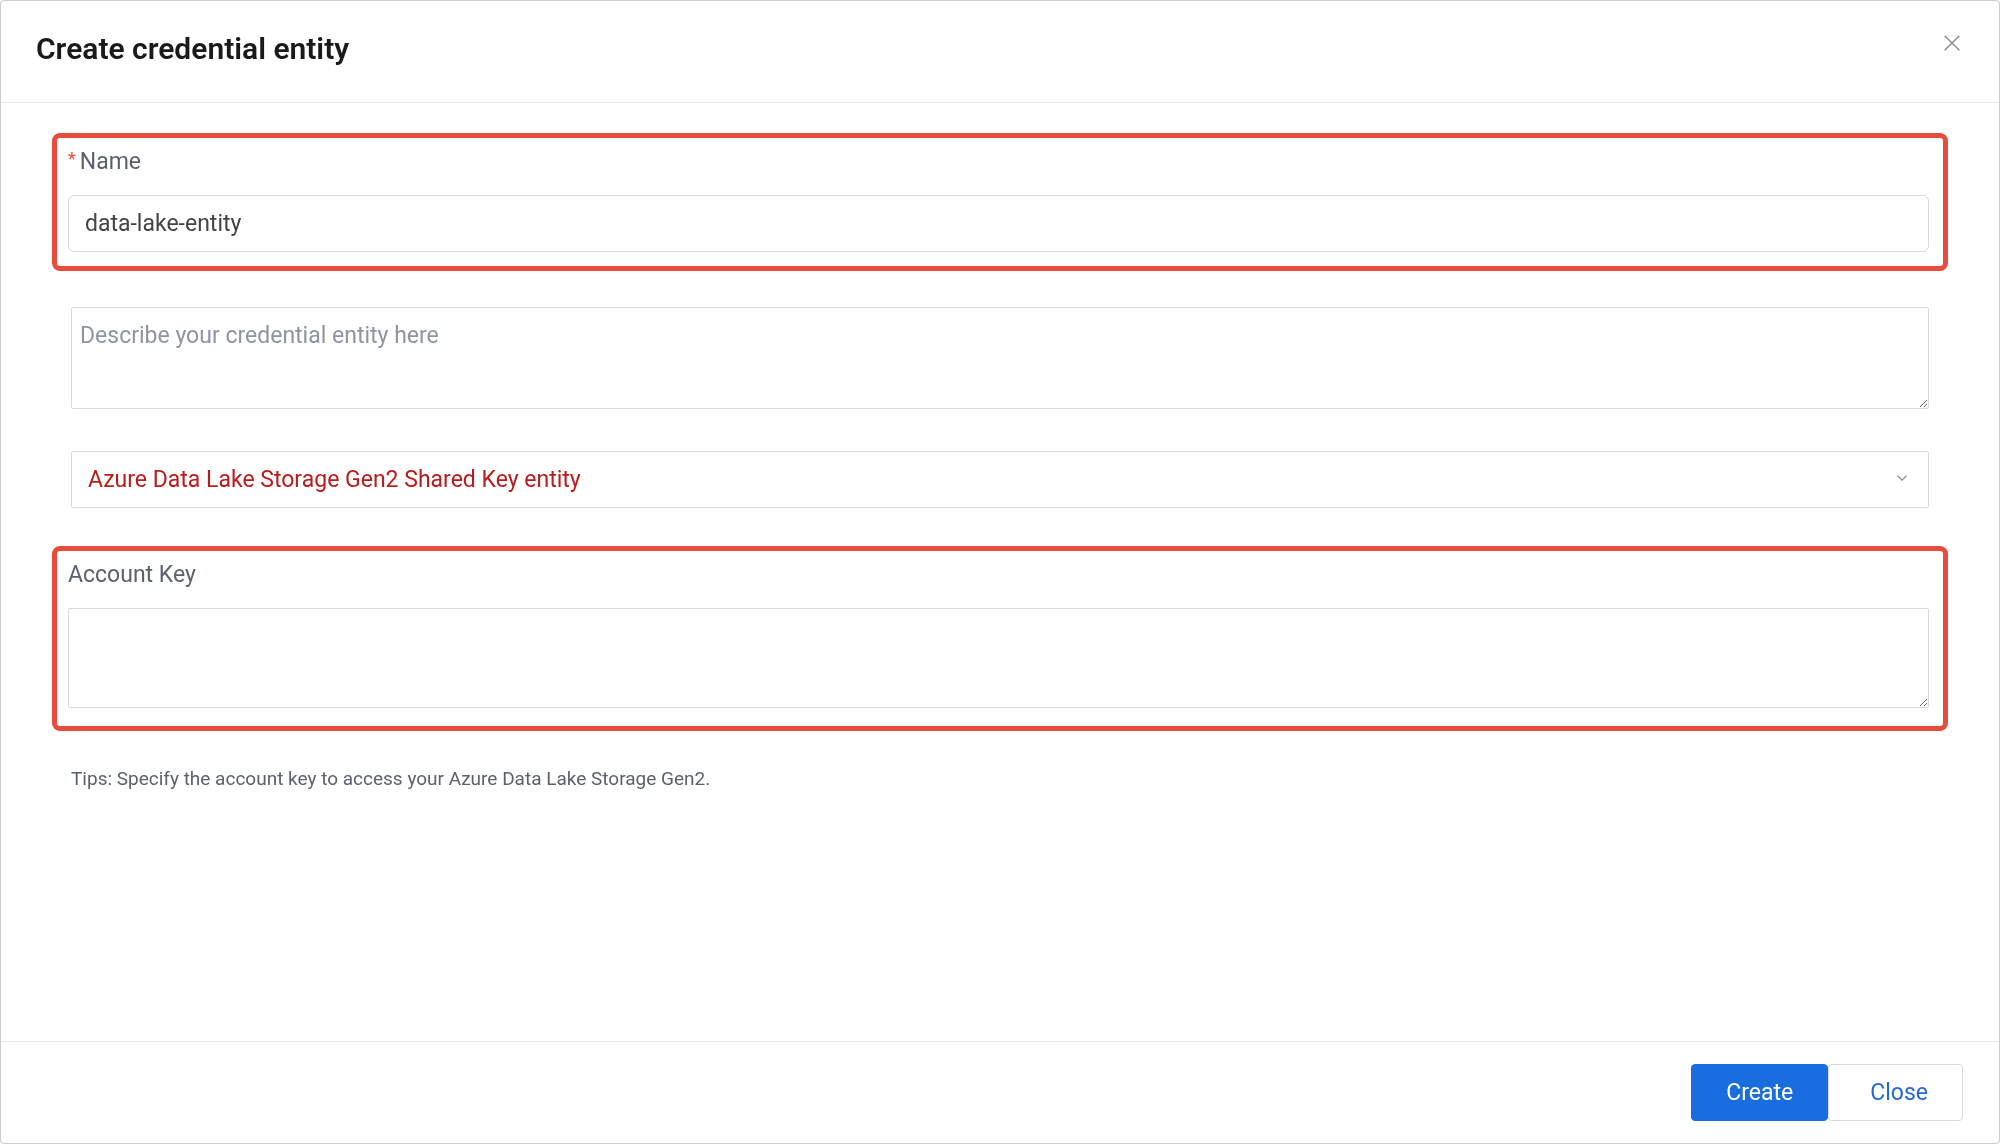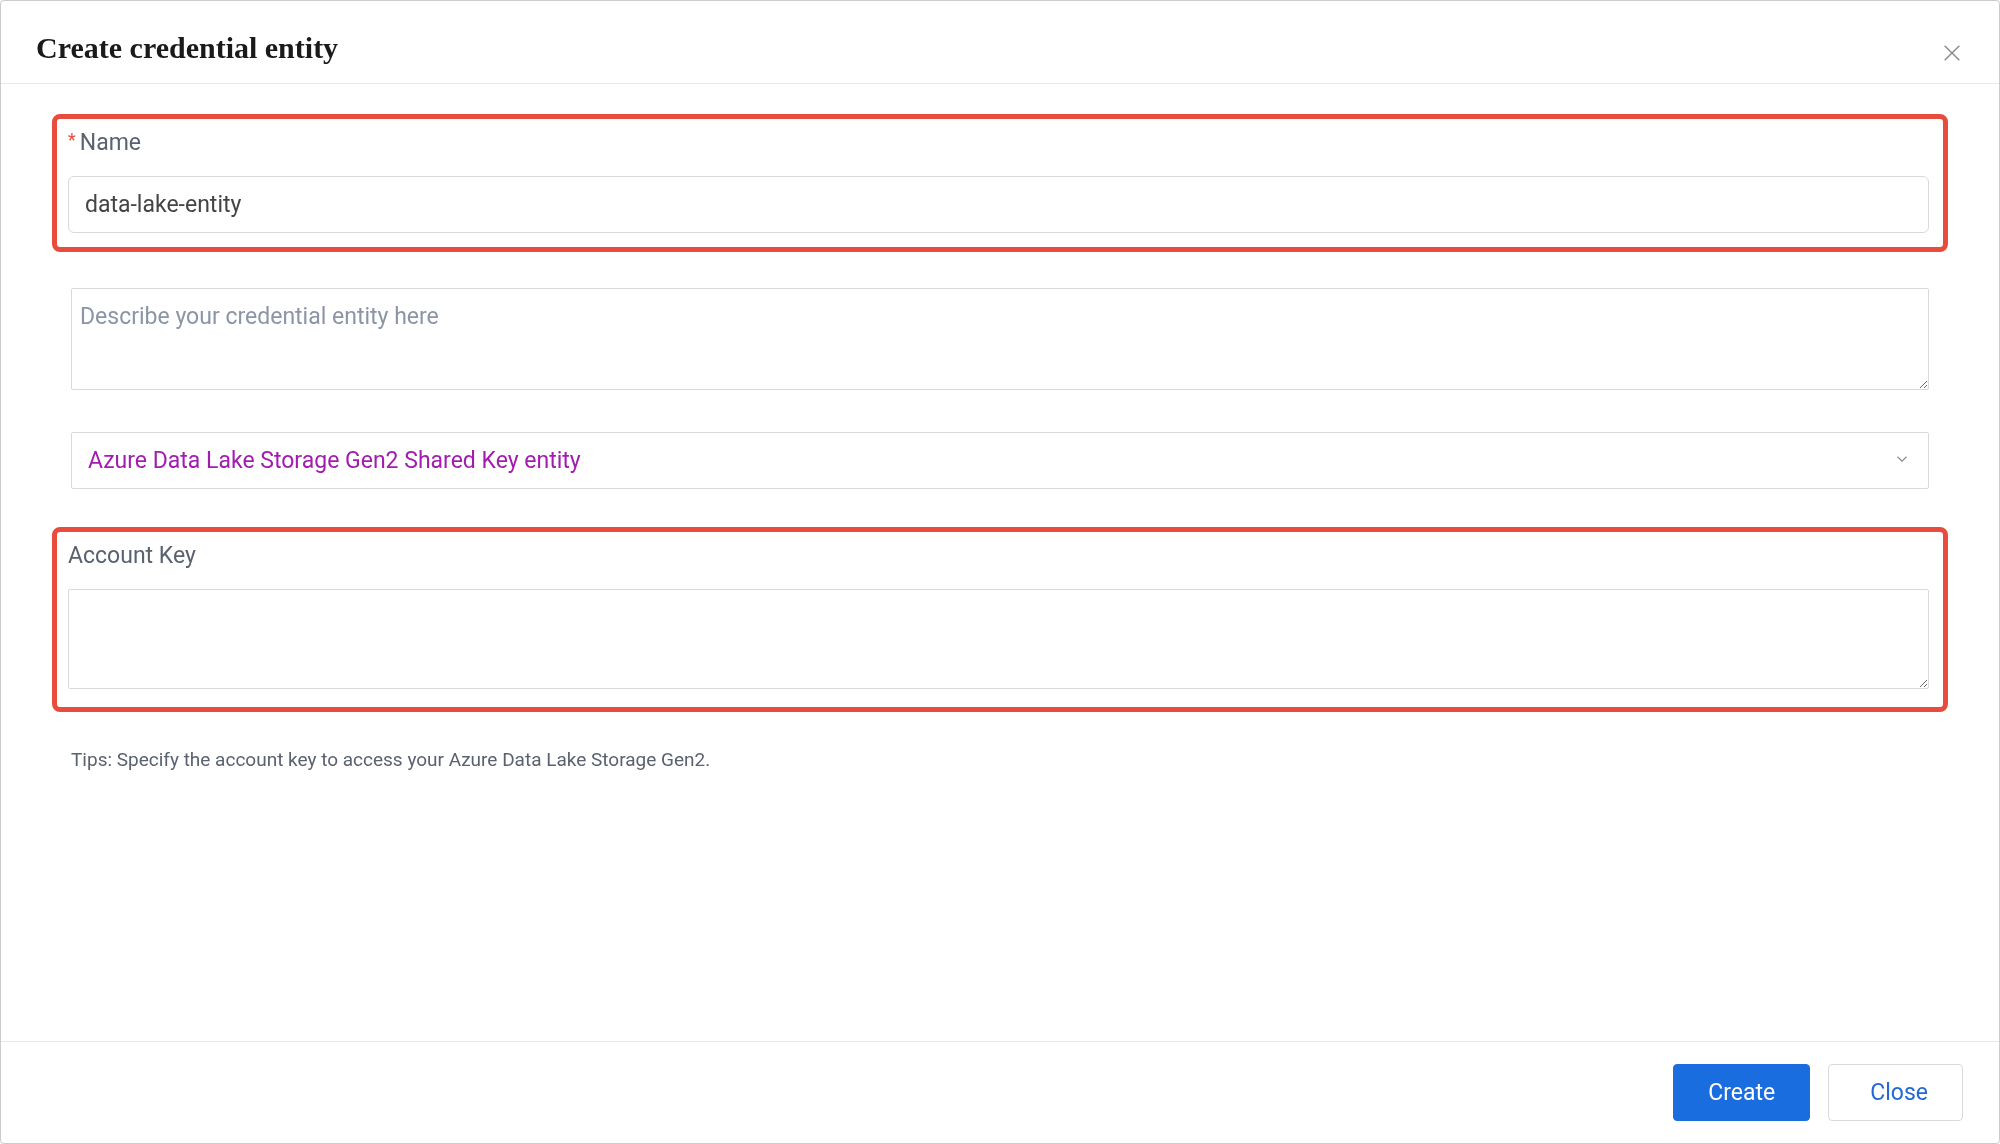--- a/index.html
+++ b/index.html
@@ -21,24 +21,23 @@
       border-radius: 4px;
       box-sizing: border-box;
       display: flex;
       flex-direction: column;
       position: relative;
     }
     
     .dialog-header {
       display: flex;
       justify-content: space-between;
-      align-items: flex-end;
-      padding: 30px 35px 18px 35px;
+      align-items: flex-start;
+      padding: 30px 35px 36px 35px;
       border-bottom: 1px solid #e8e8e8;
-      font-family: Liberation Serif, serif;
     }
     
     .dialog-title {
       font-size: 30px;
       font-weight: 600;
       color: #1a1a1a;
       margin: 0;
     }
     
     .close-icon {
@@ -114,21 +113,21 @@
       color: #8b95a5;
     }
     
     .select-box {
       width: 100%;
       padding: 14px 44px 14px 16px;
       font-size: 23px;
       border: 1px solid #d9d9d9;
       border-radius: 2px;
       box-sizing: border-box;
-      color: #a21caf;
+      color: #b91c1c;
       background: #fff;
       cursor: pointer;
       position: relative;
       display: flex;
       align-items: center;
       justify-content: space-between;
     }
     
     .select-wrapper {
       position: relative;
@@ -148,21 +147,20 @@
       color: #5a6270;
       margin-top: 18px;
       text-align: right;
     }
     
     .dialog-footer {
       padding: 22px 36px;
       border-top: 1px solid #e8e8e8;
       display: flex;
       justify-content: flex-end;
-      gap: 18px;
       align-items: center;
     }
     
     .btn {
       padding: 14px 34px;
       font-size: 23px;
       border-radius: 4px;
       cursor: pointer;
       border: 1px solid transparent;
       font-family: inherit;

